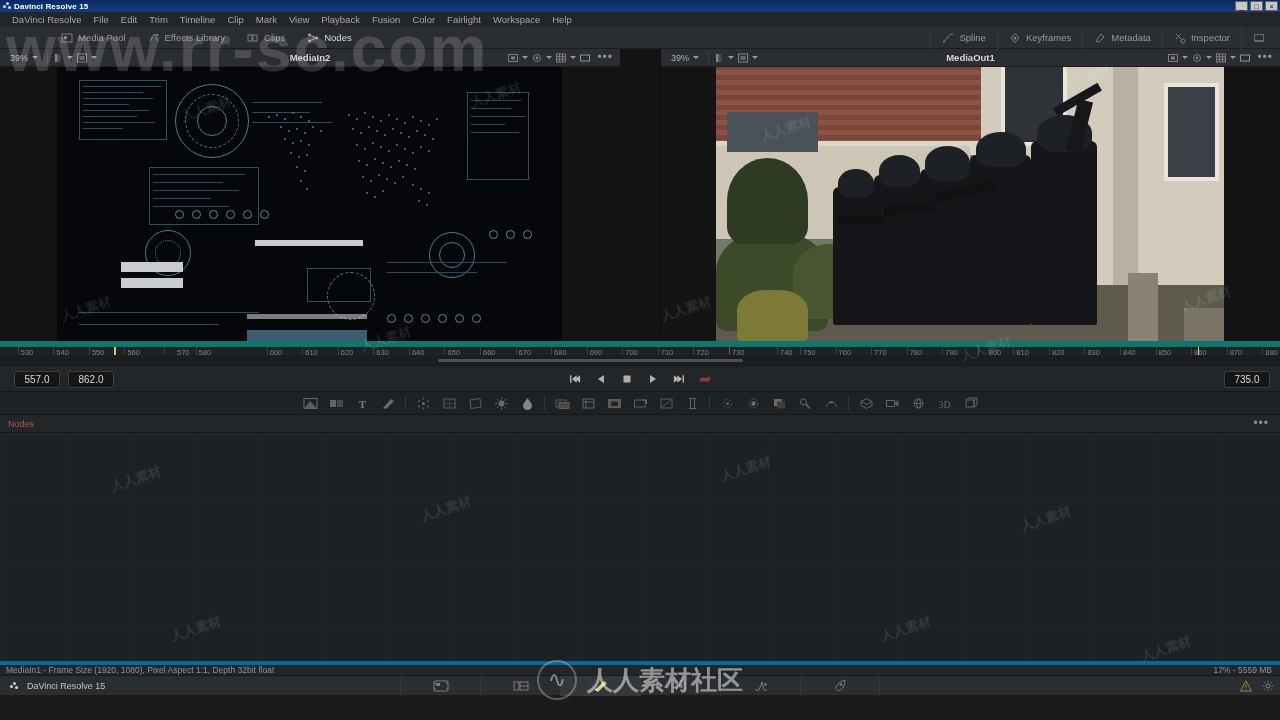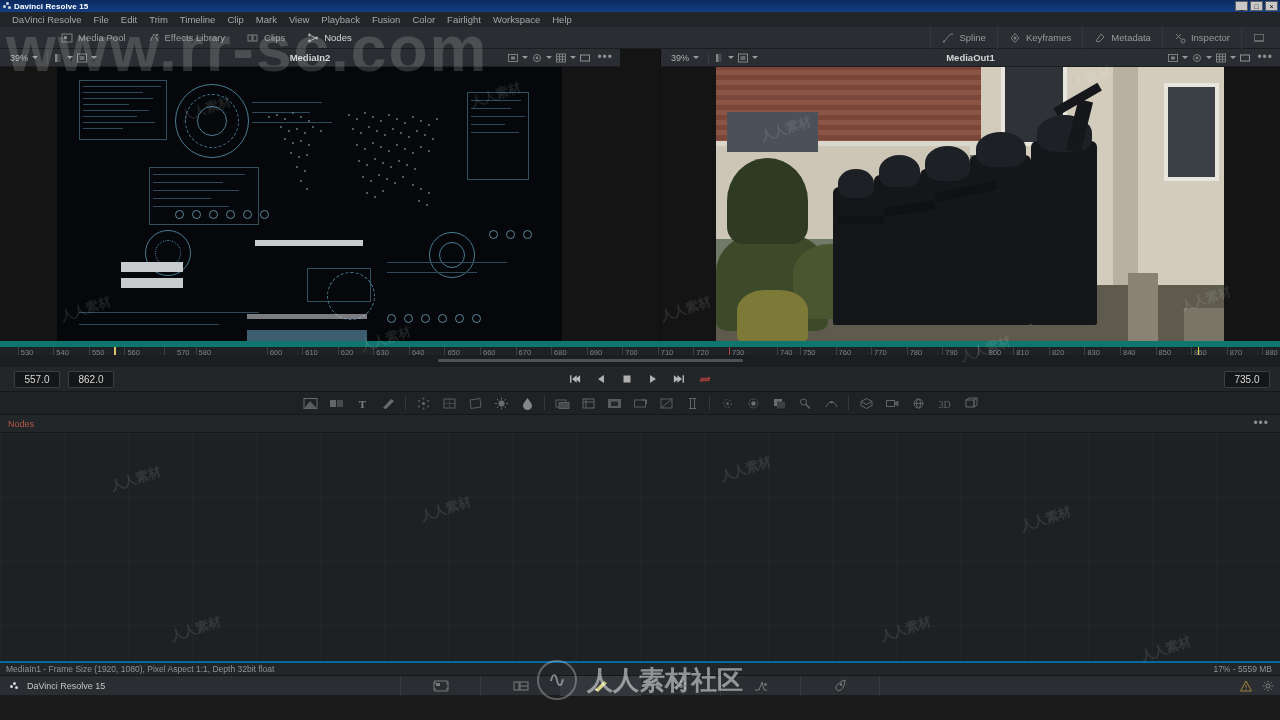--- a/index.html
+++ b/index.html
@@ -116,21 +116,21 @@
     position:relative; border-bottom:1px solid #141618; }
   .np-head .lbl { font-size:9px; color:#b4554a; padding-left:8px; }
   .np-head .dots { position:absolute; right:8px; }
   .graph { position:absolute; left:0; right:0; top:18px; bottom:0; overflow:hidden;
     background:#1e2123; }
   .graph .glineV { position:absolute; top:0; bottom:0; width:1px; background:#232628; }
   .graph .glineH { position:absolute; left:0; right:0; height:1px; background:#232628; }
 
   
   .statusbar { height:14px; background:#232629; display:flex; align-items:center;
-    position:relative; font-size:8.5px; color:#8f9398; border-top:2px solid #0369a1; }
+    position:relative; font-size:8.5px; color:#8f9398; border-top:4px solid #0369a1; }
   .statusbar .l { padding-left:6px; }
   .statusbar .r { position:absolute; right:8px; }
 
   
   .appbar { height:20px; background:#2a2d31; display:flex; align-items:center;
     position:relative; border-top:1px solid #141618; }
   .appbar .brand { display:flex; align-items:center; gap:6px; padding-left:10px;
     font-size:9px; color:#c4c4c4; }
   .pages { position:absolute; left:0; right:0; display:flex; justify-content:center;
     align-items:center; gap:0px; }

